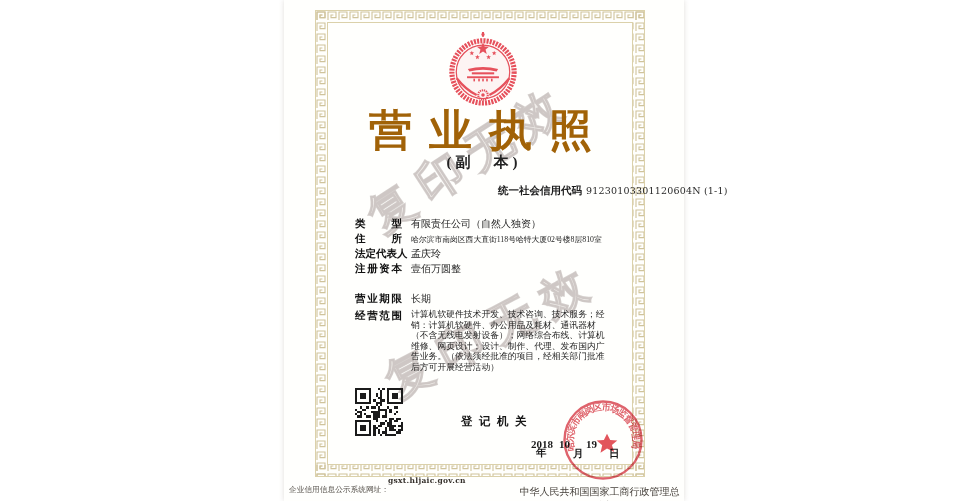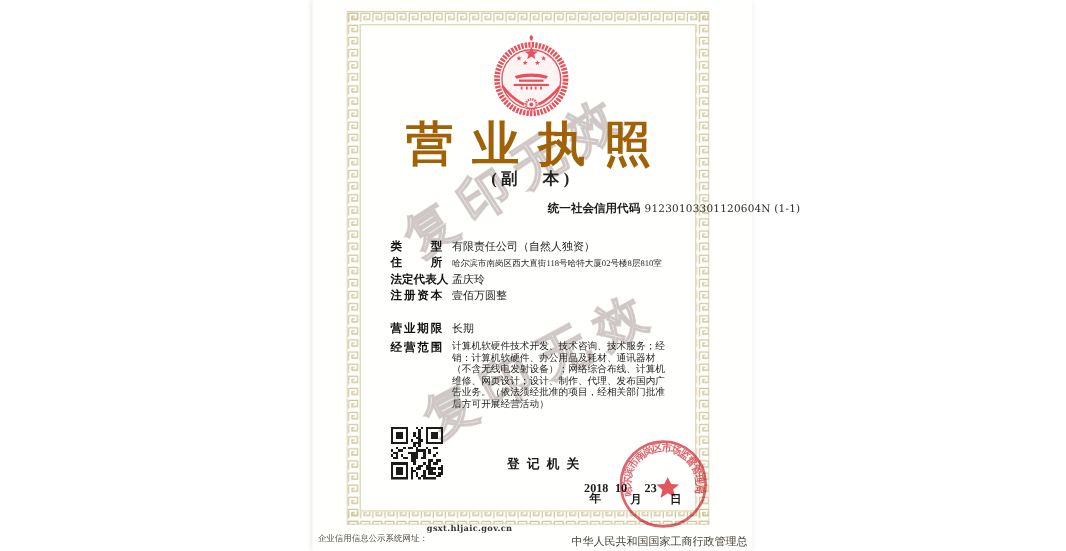--- a/index.html
+++ b/index.html
@@ -345,21 +345,21 @@
         <rect x="6" y="19" width="1" height="1" fill="#1b1b1b"></rect>
         <rect x="6" y="20" width="1" height="1" fill="#1b1b1b"></rect>
       </svg>
 
     <div class="registry">登记机关</div>
 
     <span class="dt dt-year">2018</span>
     <span class="dt dt-yu">年</span>
     <span class="dt dt-month">10</span>
     <span class="dt dt-mu">月</span>
-    <span class="dt dt-day">23</span>
+    <span class="dt dt-day">19</span>
     <span class="dt dt-du">日</span>
 
     <svg class="seal" width="92" height="92" viewBox="-46 -46 92 92">
       <defs>
         <path id="sealArc" d="M -28.2,10.3 A 30 30 0 1 1 28.2,10.3" fill="none"></path>
       </defs>
       <circle cx="0" cy="0" r="38.5" fill="none" stroke="#dc5660" stroke-width="2.4"></circle>
       <text font-size="9.2" fill="#dc5660" font-weight="bold" font-family="Liberation Serif,serif">
         <textPath href="#sealArc" startOffset="0" textLength="113" lengthAdjust="spacing">哈尔滨市南岗区市场监督管理局</textPath>
       </text>

